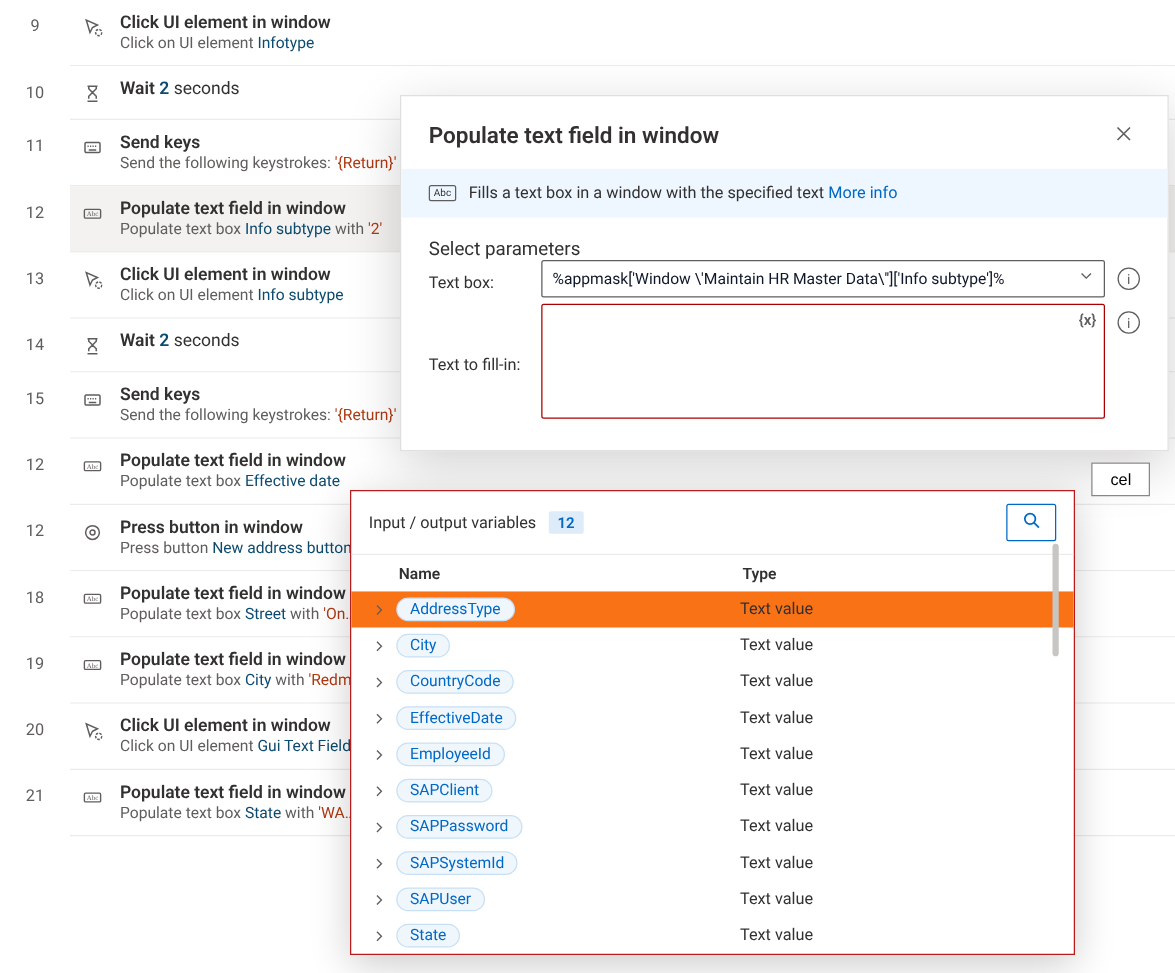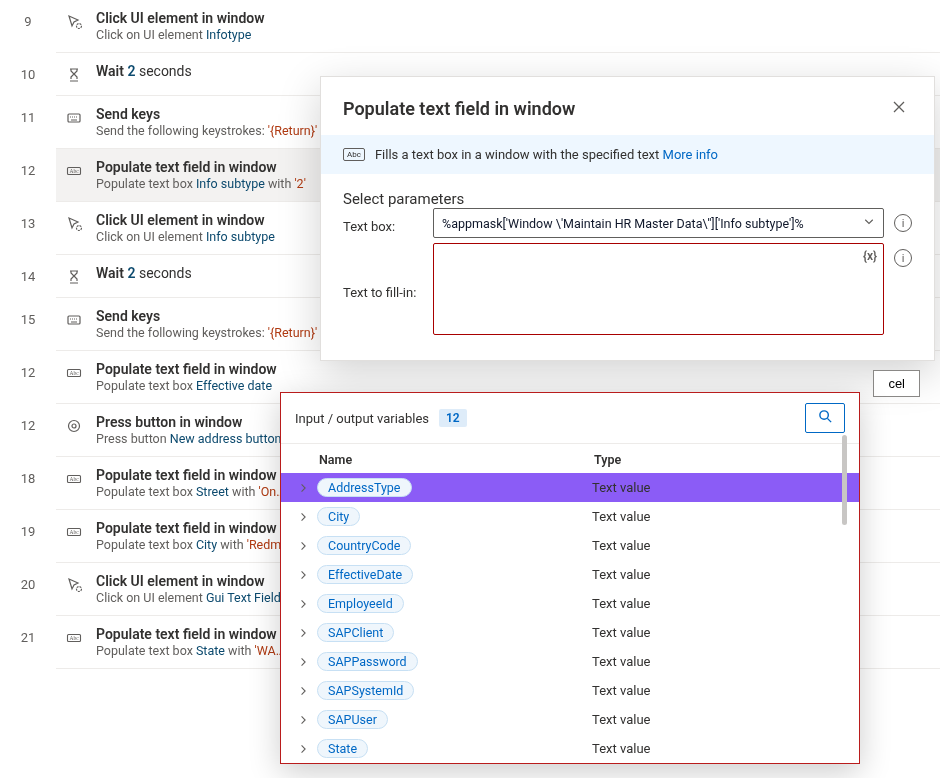--- a/index.html
+++ b/index.html
@@ -179,21 +179,21 @@
 .var-cols .c-type { flex:1; }
 
 .var-list { max-height:300px; overflow-y:auto; }
 .var-row {
   display:flex;
   align-items:center;
   padding:5px 14px 5px 8px;
   font-size:13px;
   cursor:pointer;
 }
-.var-row:hover, .var-row.hov { background:#8b5cf6;justify-content:flex-end; }
+.var-row:hover, .var-row.hov { background:#f97316;justify-content:flex-end; }
 .chev { width:28px; display:flex; align-items:center; justify-content:center; color:#605e5c; }
 .chev svg { width:10px; height:10px; }
 .var-name { width:275px; }
 .var-pill {
   display:inline-block;
   border:1px solid #c7e0f4;
   background:#eff6fc;
   color:#0068c5;
   border-radius:10px;
   padding:1px 10px;

